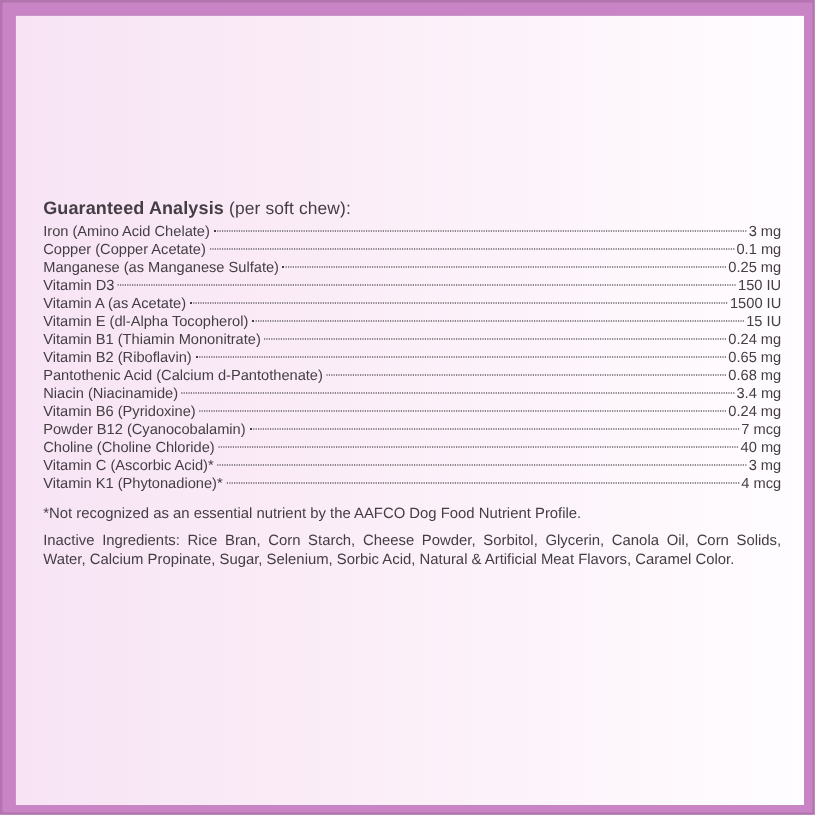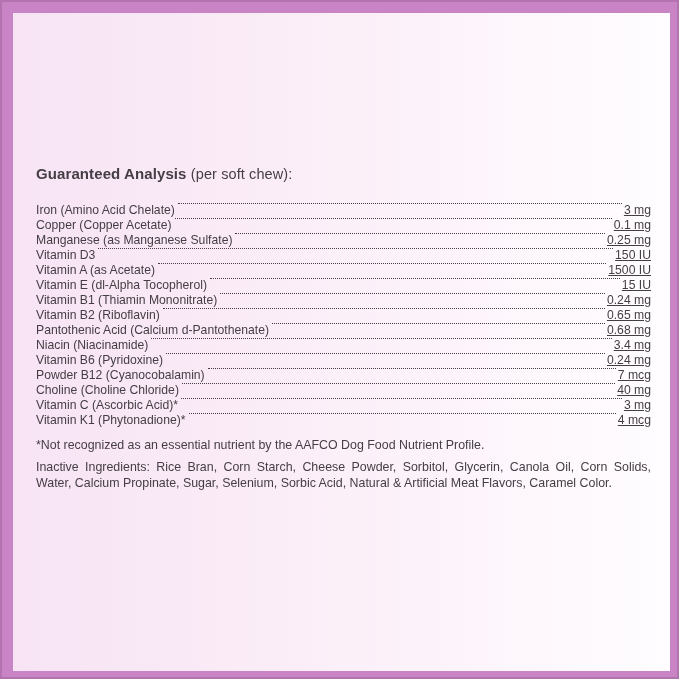--- a/index.html
+++ b/index.html
@@ -31,42 +31,42 @@
   .content {
     position: absolute;
     left: 23px;   
     right: 19px;  
     top: 152px;   
     color: var(--text, #443e44);
   }
   .title {
     font-size: 15px;
     line-height: 18px;
-    margin-bottom: 20px;
+    margin-bottom: 3px;
     letter-spacing: 0.1px;
     white-space: nowrap;
   }
   .title .title-bold { font-weight: bold; }
   .title .title-rest { font-size: 14.5px; }
   .rows { display: block; }
   .row {
     display: flex;
-    align-items: flex-start;
+    align-items: center;
     height: 15px;
     font-size: 12.2px;
     line-height: 15px;
     white-space: nowrap;
   }
   .row .dots {
     flex: 1 1 auto;
     border-bottom: 1.6px dotted var(--text, #443e44);
     margin: 0 2px 3px 3px;
     min-width: 10px;
   }
-  .row .val { flex: 0 0 auto; text-decoration: underline; }
+  .row .val { flex: 0 0 auto; }
   .footnote {
     margin-top: 10px;
     font-size: 12.4px;
     line-height: 15px;
   }
   .inactive {
     margin: 7px 0 0 0;
     font-size: 12.4px;
     line-height: 15.5px;
     text-align: justify;

